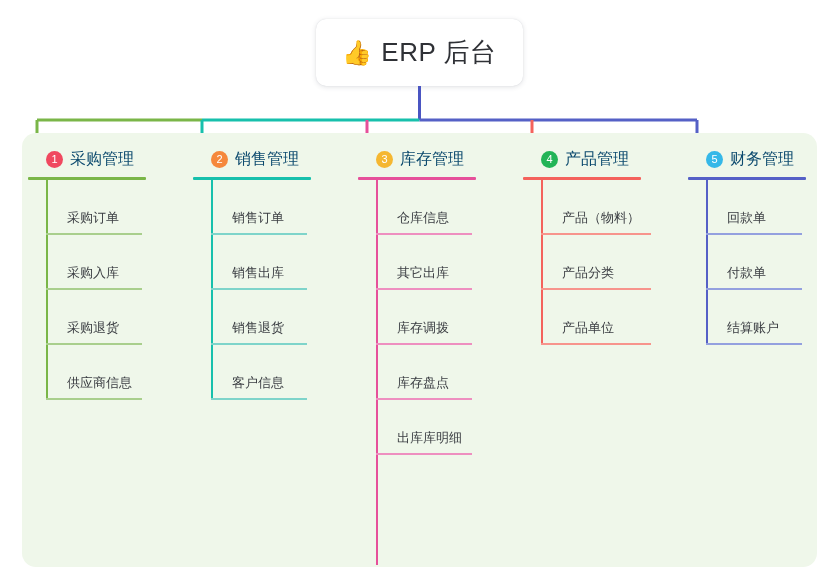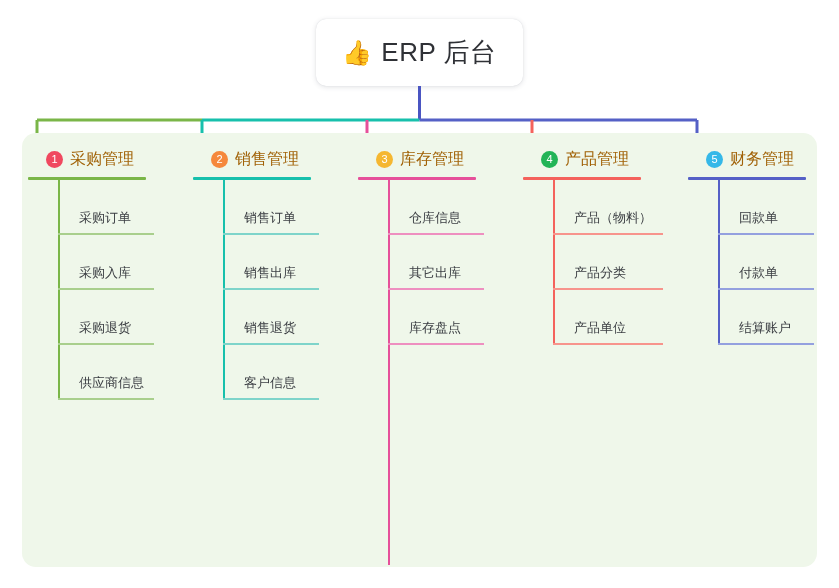--- a/index.html
+++ b/index.html
@@ -82,33 +82,33 @@
     border-radius: 50%;
     color: #ffffff;
     font-size: 11px;
     line-height: 17px;
     text-align: center;
     font-weight: normal;
     flex: 0 0 auto;
   }
   .col-title {
     font-size: 16px;
-    color: #a16207;
+    color: #0c4a6e;
     white-space: nowrap;
   }
   .head-rule {
     height: 3px;
     border-radius: 1px;
     margin-top: 3px;
   }
 
   
   .items {
     position: relative;
-    margin-left: 30px;
+    margin-left: 18px;
     padding-left: 0;
   }
   .spine {
     position: absolute;
     left: 0;
     top: 0;
     width: 2px;
   }
   .item {
     position: relative;
@@ -215,21 +215,29 @@
         <div class="spine" style="background: rgb(230, 80, 154); height: 385px;"></div>
         <div class="item">
           <span class="item-label">仓库信息</span>
           <div class="item-rule" style="background: rgb(238, 143, 192); width: 96px;"></div>
         </div>
         <div class="item">
           <span class="item-label">其它出库</span>
           <div class="item-rule" style="background: rgb(238, 143, 192); width: 96px;"></div>
         </div>
         <div class="item">
+          <span class="item-label">库存调拨</span>
+          <div class="item-rule" style="background: rgb(238, 143, 192); width: 96px;"></div>
+        </div>
+        <div class="item">
           <span class="item-label">库存盘点</span>
+          <div class="item-rule" style="background: rgb(238, 143, 192); width: 96px;"></div>
+        </div>
+        <div class="item">
+          <span class="item-label">出库库明细</span>
           <div class="item-rule" style="background: rgb(238, 143, 192); width: 96px;"></div>
         </div>
       </div>
     </div>
     <div class="column" style="left: 501px; width: 150px;">
       <div class="col-head">
         <span class="badge" style="background: rgb(34, 180, 87);">4</span>
         <span class="col-title">产品管理</span>
       </div>
       <div class="head-rule" style="background: rgb(244, 98, 92); width: 118px;"></div>

